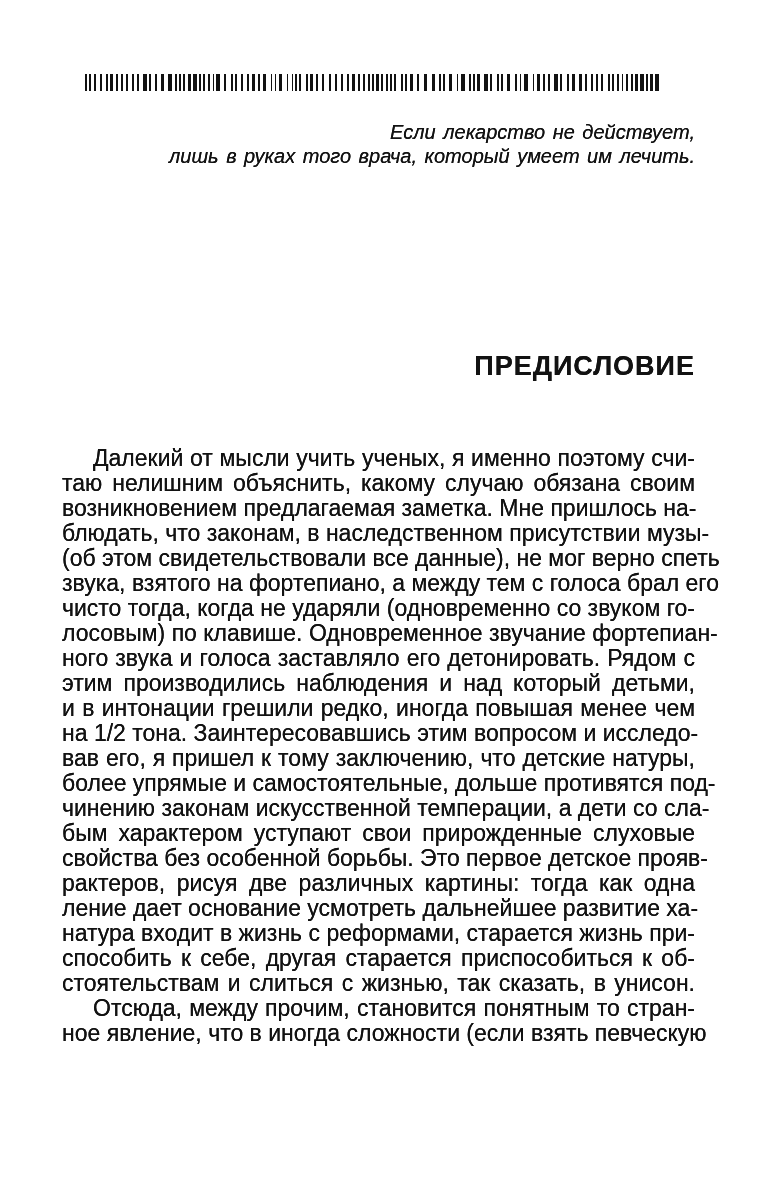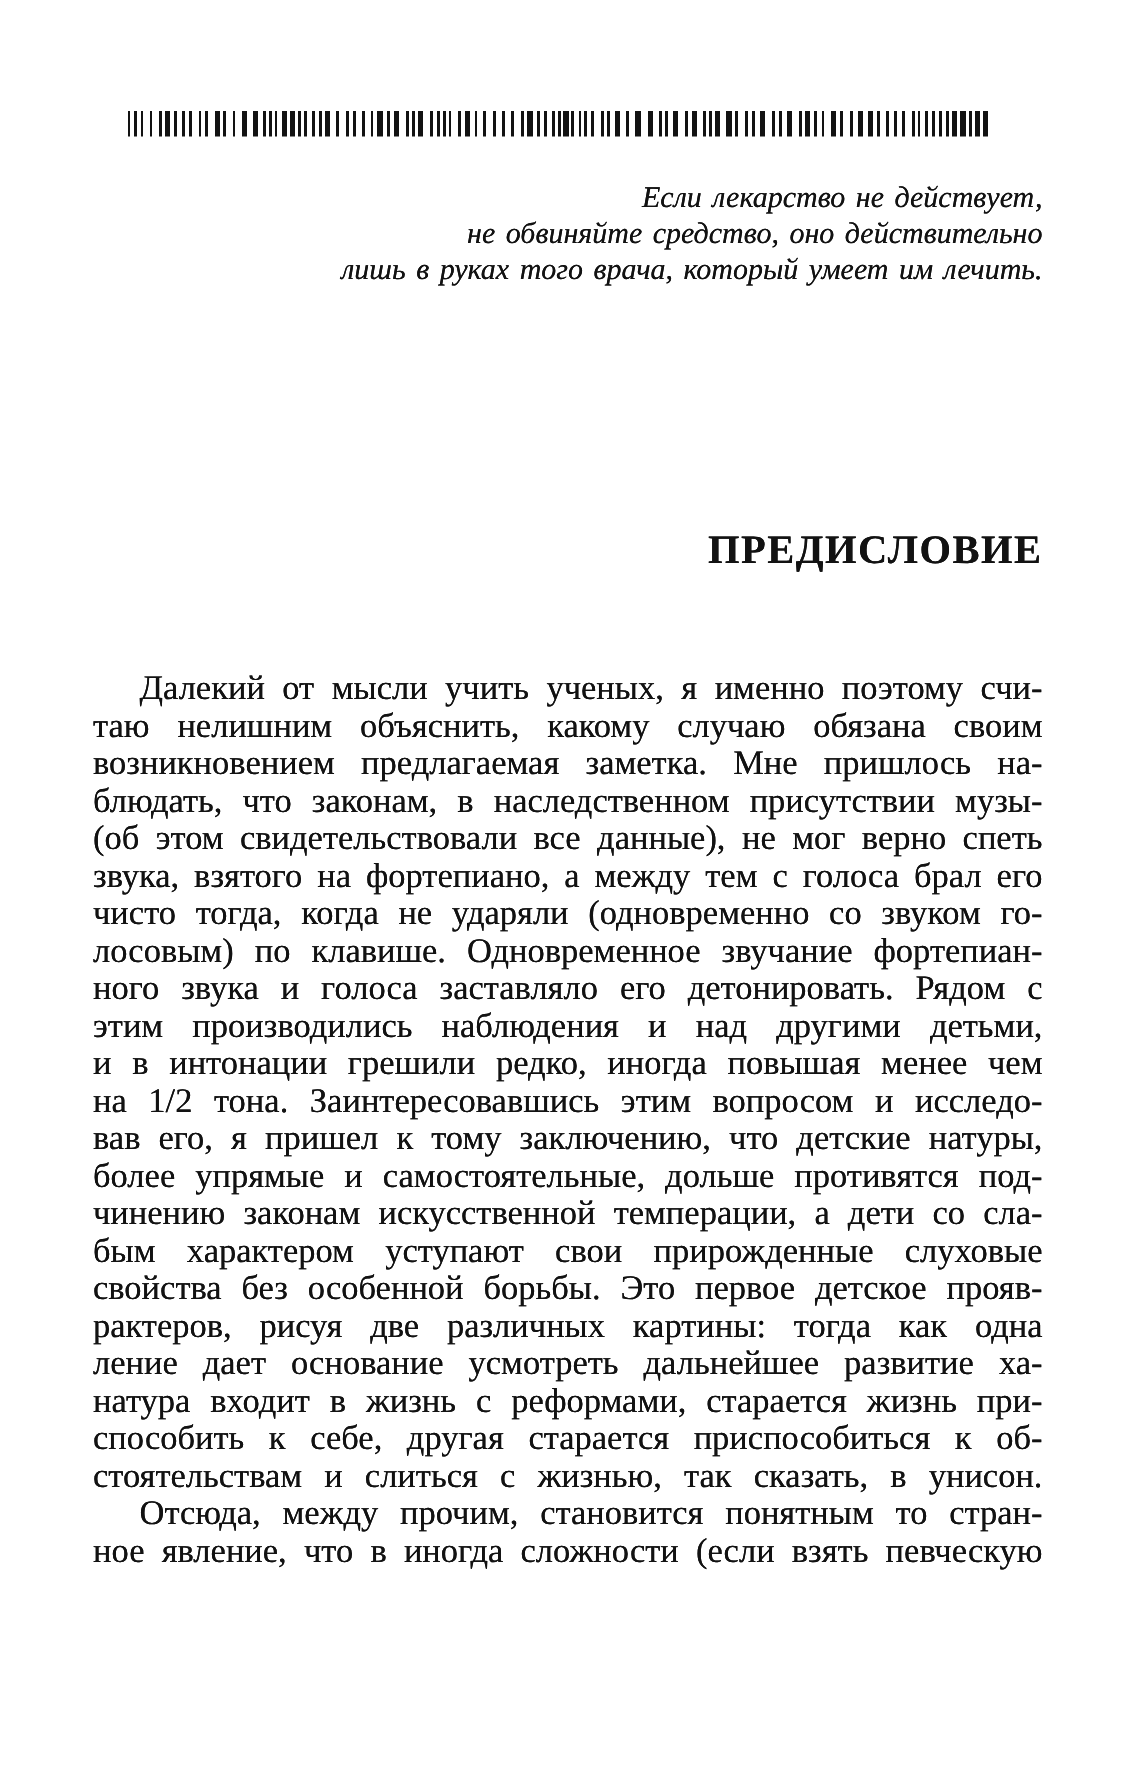--- a/index.html
+++ b/index.html
@@ -6,21 +6,21 @@
     margin: 0;
     padding: 0;
     background: #ffffff;
   }
   .page {
     position: relative;
     width: 757px;
     height: 1182px;
     background: var(--paper, #ffffff);
     color: var(--ink, #121212);
-    font-family: Liberation Serif, serif;
+    font-family: Liberation Sans, sans-serif;
     overflow: hidden;
   }
   .barcode {
     position: absolute;
     left: 85px;
     top: 74px;
     width: 578px;
     height: 17px;
   }
   .barcode svg { display: block; }
@@ -179,35 +179,34 @@
         <rect x="545.8" y="0" width="1.9" height="17"></rect>
         <rect x="549.8" y="0" width="3.4" height="17"></rect>
         <rect x="555.3" y="0" width="3.4" height="17"></rect>
         <rect x="560.8" y="0" width="1.9" height="17"></rect>
         <rect x="565.0" y="0" width="3.4" height="17"></rect>
         <rect x="570.2" y="0" width="3.4" height="17"></rect>
       </svg>
     </div>
   <div class="epigraph">
       <div class="ep-line">Если лекарство не действует,</div>
-      <div class="ep-line">не обвиняйте средство, оно действительно</div>
       <div class="ep-line">лишь в руках того врача, который умеет им лечить.</div>
     </div>
   <h1 class="title">ПРЕДИСЛОВИЕ</h1>
   <div class="body-text">
       <div class="b-line indent">Далекий от мысли учить ученых, я именно поэтому счи-</div>
       <div class="b-line">таю нелишним объяснить, какому случаю обязана своим</div>
       <div class="b-line">возникновением предлагаемая заметка. Мне пришлось на-</div>
       <div class="b-line">блюдать, что законам, в наследственном присутствии музы-</div>
       <div class="b-line">(об этом свидетельствовали все данные), не мог верно спеть</div>
       <div class="b-line">звука, взятого на фортепиано, а между тем с голоса брал его</div>
       <div class="b-line">чисто тогда, когда не ударяли (одновременно со звуком го-</div>
       <div class="b-line">лосовым) по клавише. Одновременное звучание фортепиан-</div>
       <div class="b-line">ного звука и голоса заставляло его детонировать. Рядом с</div>
-      <div class="b-line">этим производились наблюдения и над другими детьми,</div>
+      <div class="b-line">этим производились наблюдения и над который детьми,</div>
       <div class="b-line">и в интонации грешили редко, иногда повышая менее чем</div>
       <div class="b-line">на 1/2 тона. Заинтересовавшись этим вопросом и исследо-</div>
       <div class="b-line">вав его, я пришел к тому заключению, что детские натуры,</div>
       <div class="b-line">более упрямые и самостоятельные, дольше противятся под-</div>
       <div class="b-line">чинению законам искусственной темперации, а дети со сла-</div>
       <div class="b-line">бым характером уступают свои прирожденные слуховые</div>
       <div class="b-line">свойства без особенной борьбы. Это первое детское прояв-</div>
       <div class="b-line">рактеров, рисуя две различных картины: тогда как одна</div>
       <div class="b-line">ление дает основание усмотреть дальнейшее развитие ха-</div>
       <div class="b-line">натура входит в жизнь с реформами, старается жизнь при-</div>

